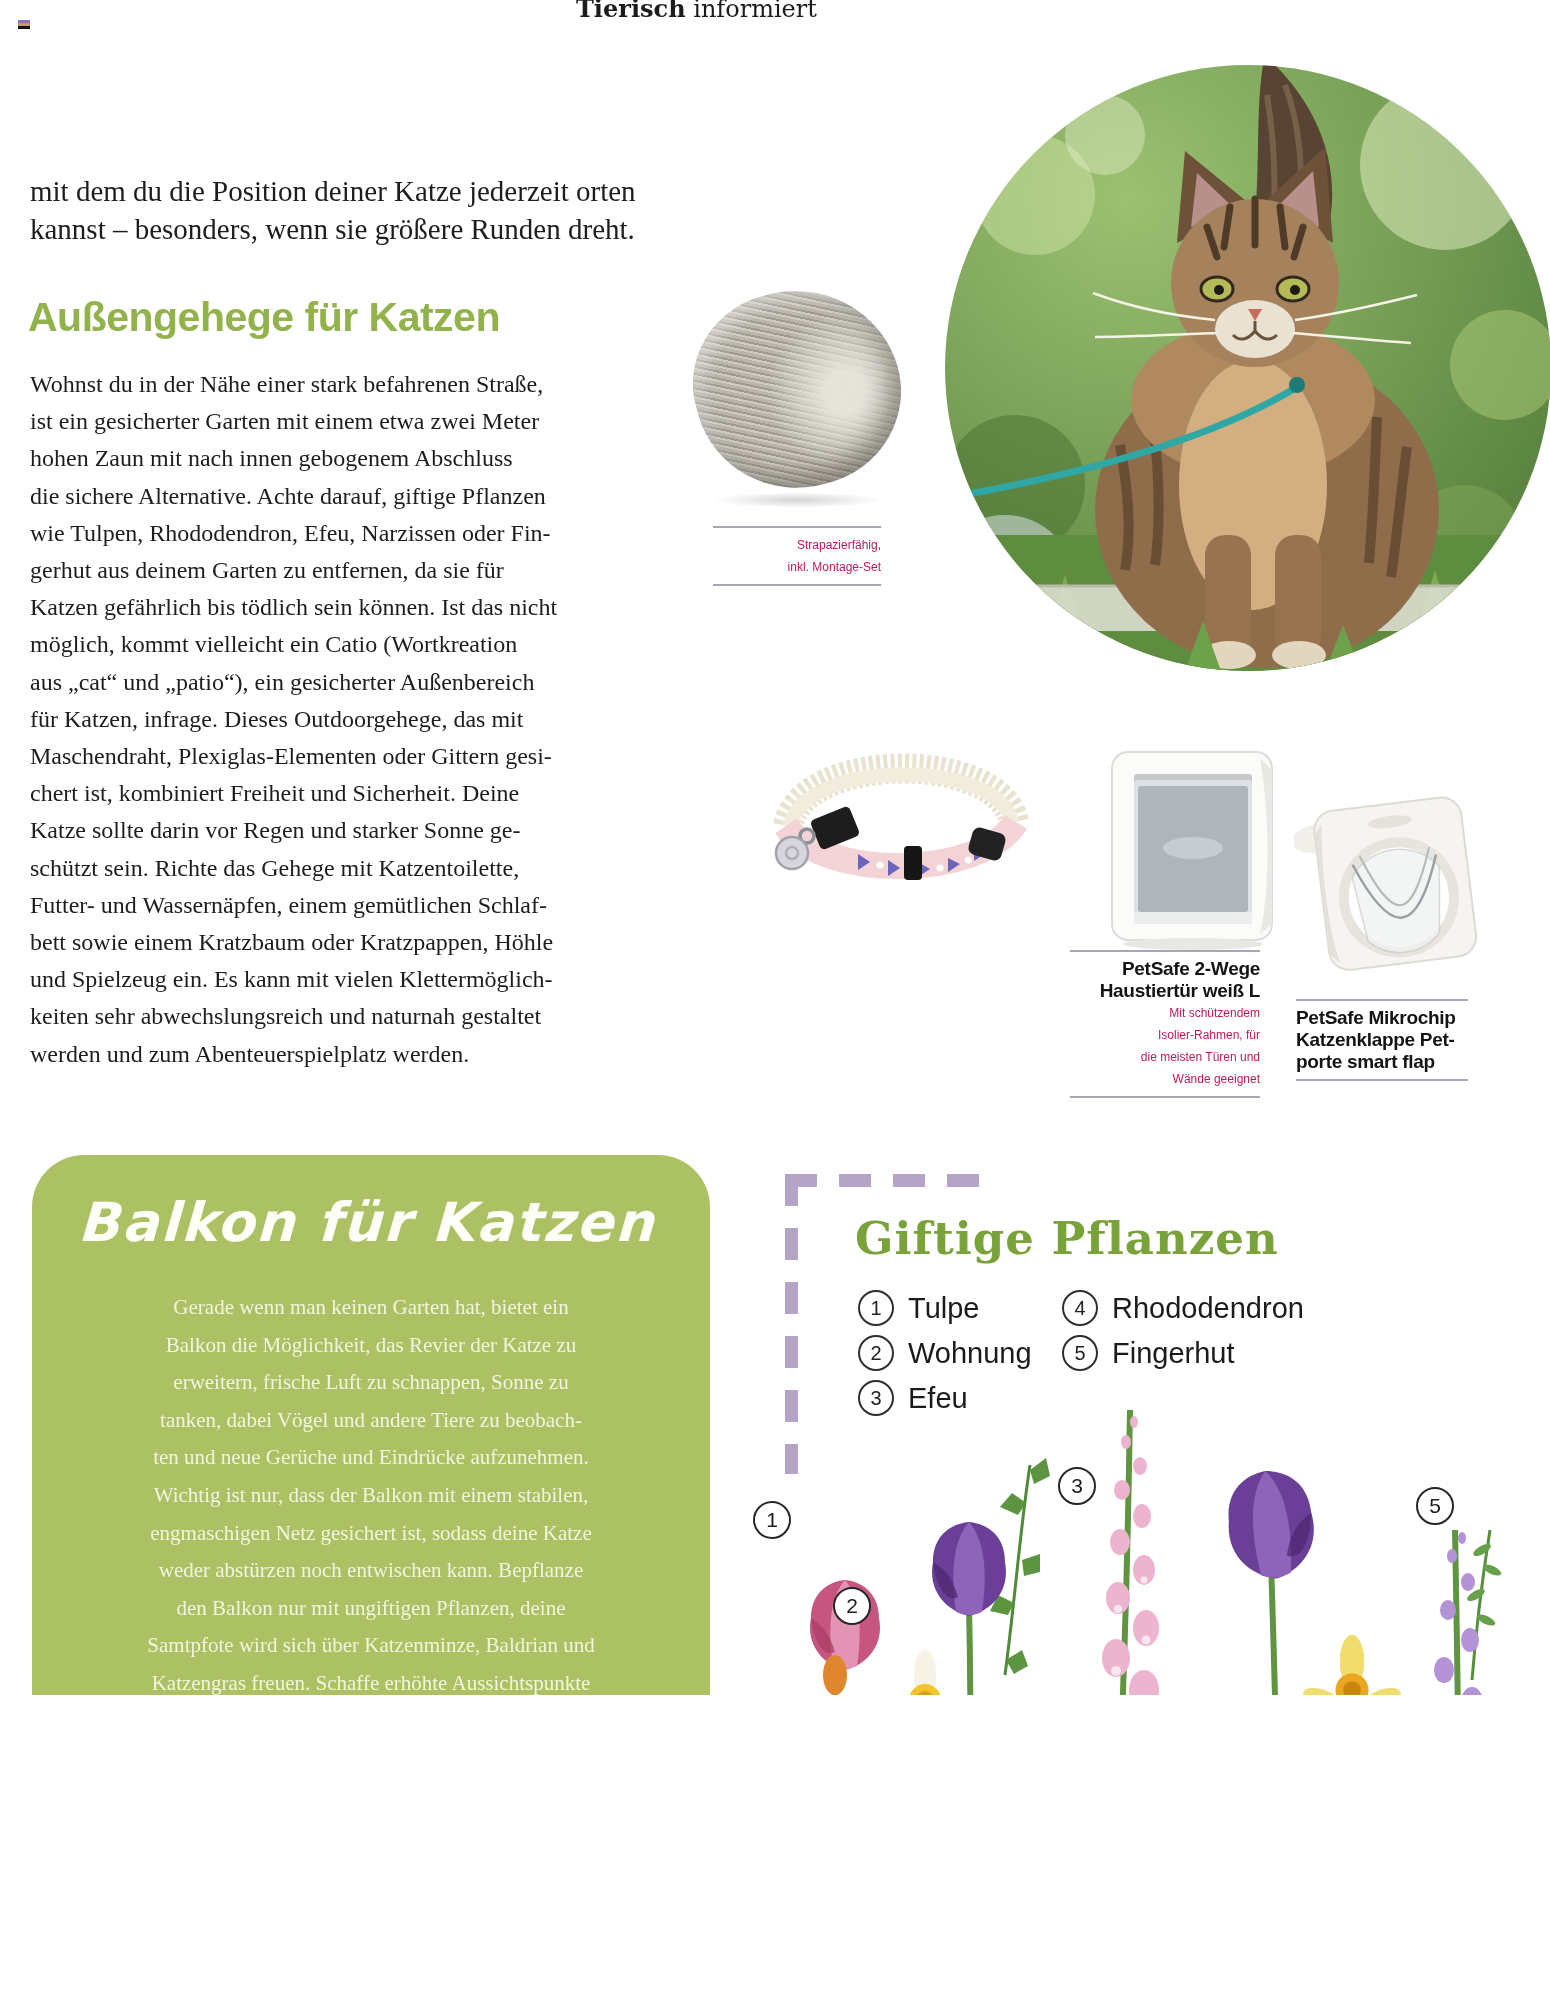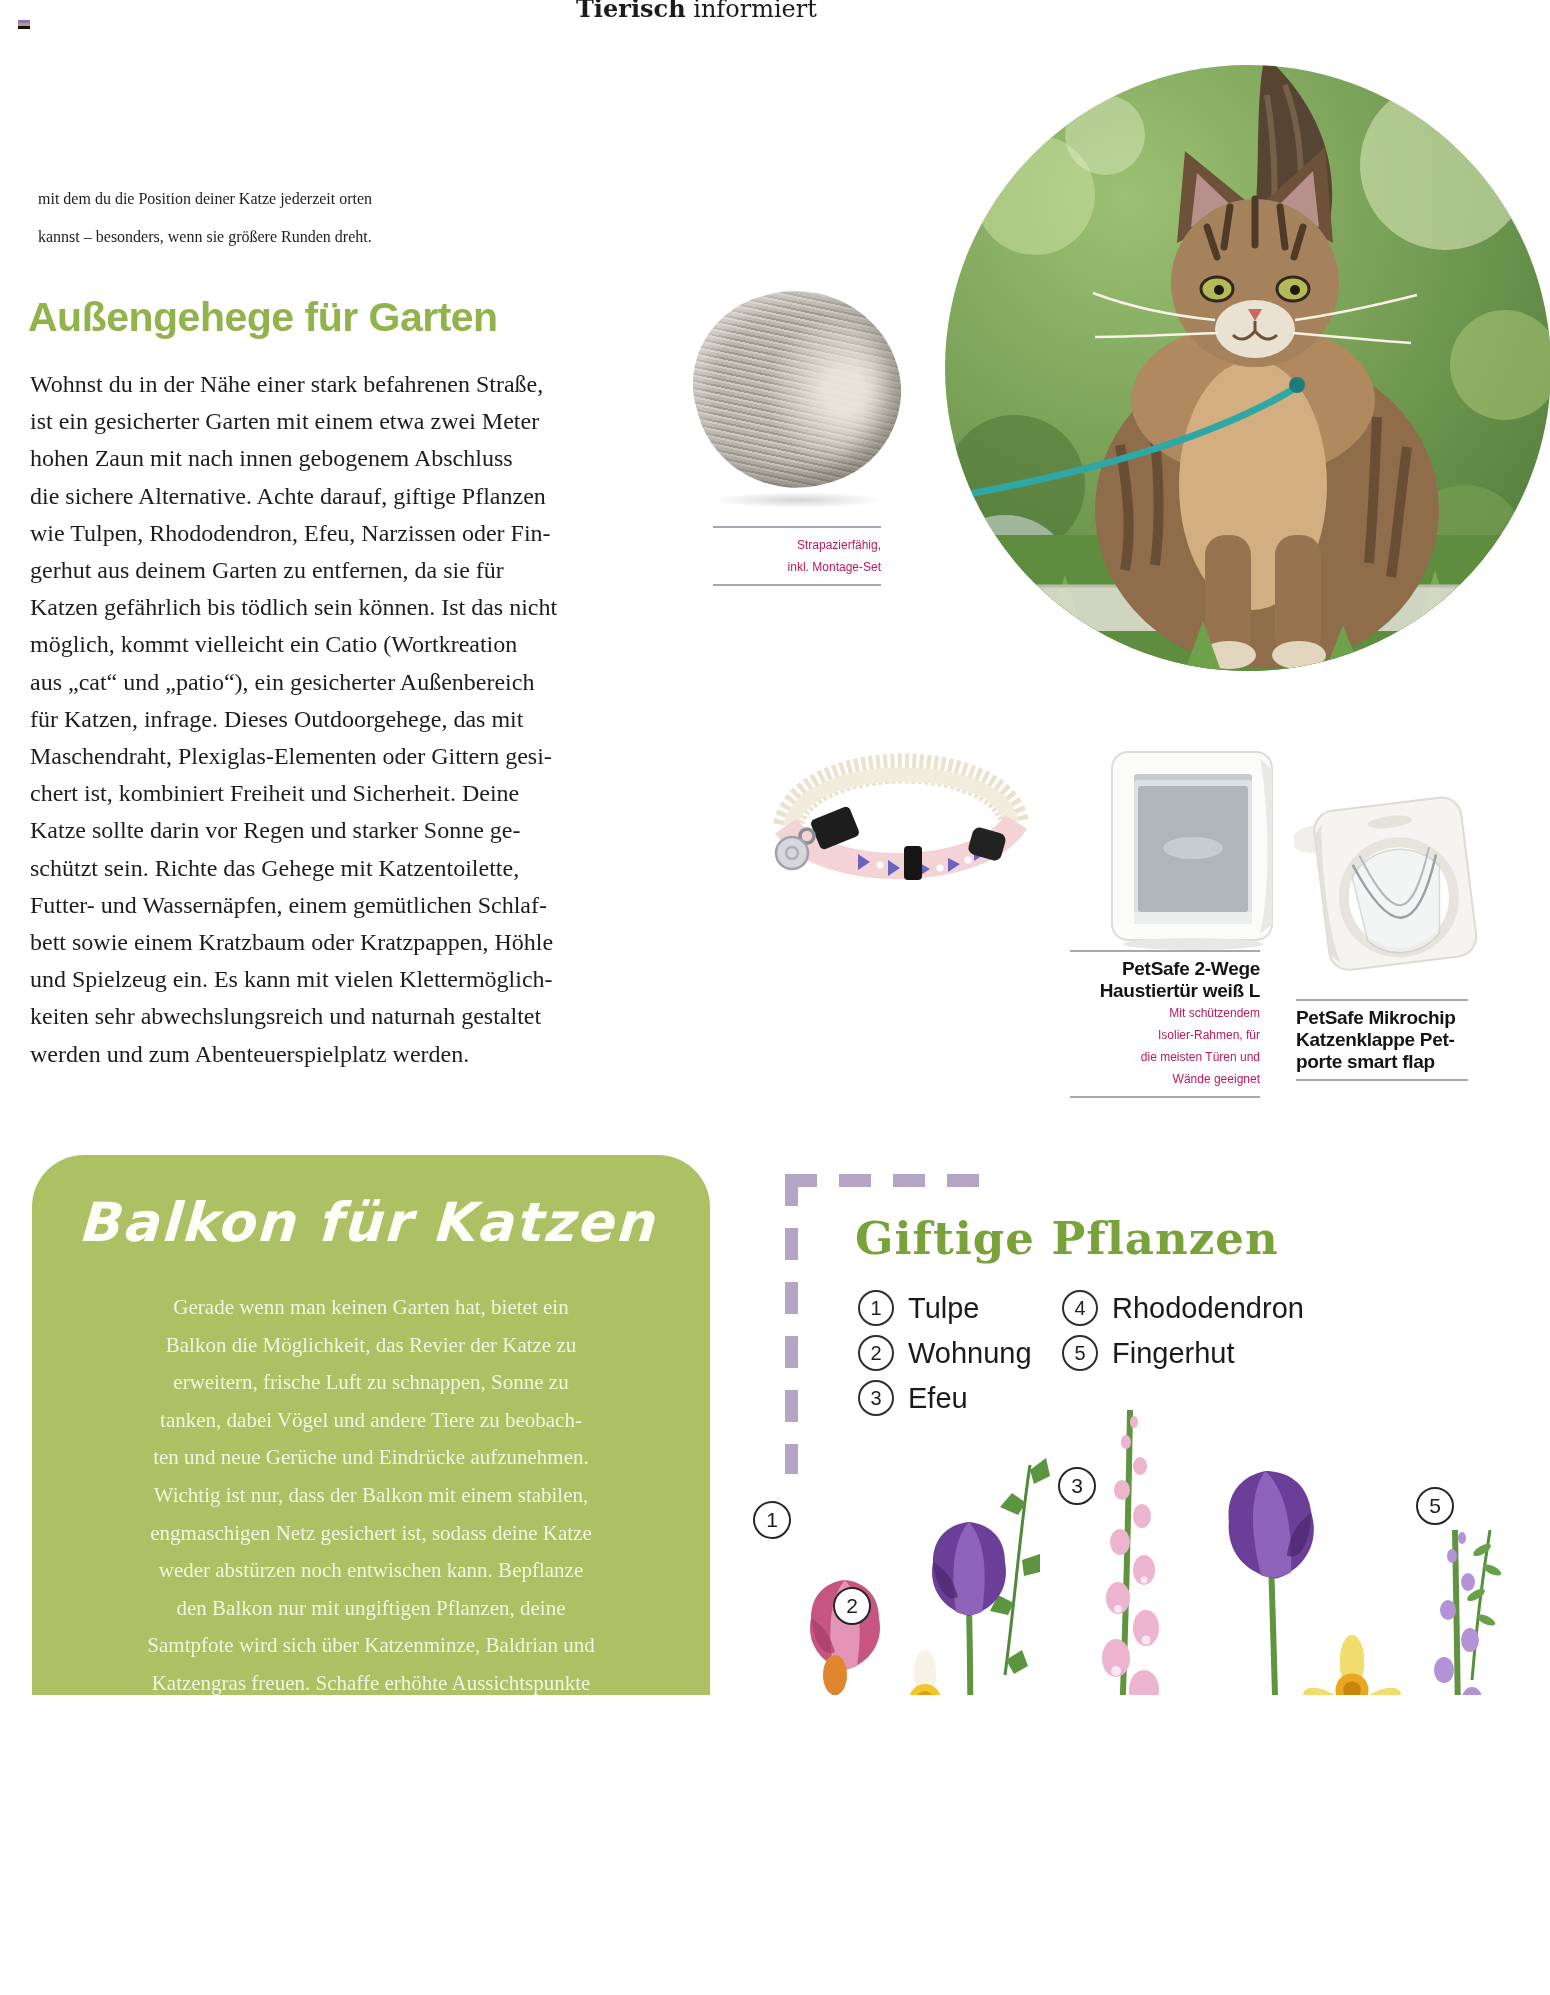--- a/index.html
+++ b/index.html
@@ -10,21 +10,21 @@
 
   
   .header{position:absolute;left:576px;top:-6px;font-family:"DejaVu Serif",serif;
           font-size:24px;color:#1d1c1a;}
   .header .b{font-weight:bold;}
   .corner-mark{position:absolute;left:18px;top:20px;width:12px;}
   .corner-mark span{display:block;width:12px;height:3px;}
   .cm1{background:#8677b8;} .cm2{background:#c59a66;} .cm3{background:#131313;}
 
   
-  .intro{position:absolute;left:30px;top:172px;font-size:16px;line-height:38px;margin:8px;}
+  .intro{position:absolute;left:30px;top:172px;font-size:29px;line-height:38px;margin:0;}
   .green-head{position:absolute;left:28px;top:294px;margin:0;font-size:41px;font-weight:600;
               color:#92b34b;letter-spacing:-0.5px;}
   .bodytext{position:absolute;left:30px;top:366px;font-size:24px;line-height:37.2px;margin:0;}
 
   
   .cap{position:absolute;}
   .cap .rule{border-top:2px solid #aba3b7;margin:6px 0;}
   .cap-name{font-weight:bold;font-size:19px;line-height:22px;color:#141414;letter-spacing:-0.3px;}
   .cap-desc{font-size:12px;line-height:22px;color:#be185d;}
   .cap-right{text-align:right;}
@@ -92,21 +92,21 @@
   </div>
 
   <div class="header">
     <span class="b">Tierisch</span>
     <span>informiert</span>
   </div>
 
   <p class="intro serif preline">mit dem du die Position deiner Katze jederzeit orten
 kannst – besonders, wenn sie größere Runden dreht.</p>
 
-  <h2 class="green-head">Außengehege für Garten</h2>
+  <h2 class="green-head">Außengehege für Katzen</h2>
 
   <p class="bodytext serif preline">Wohnst du in der Nähe einer stark befahrenen Straße,
 ist ein gesicherter Garten mit einem etwa zwei Meter
 hohen Zaun mit nach innen gebogenem Abschluss
 die sichere Alternative. Achte darauf, giftige Pflanzen
 wie Tulpen, Rhododendron, Efeu, Narzissen oder Fin-
 gerhut aus deinem Garten zu entfernen, da sie für
 Katzen gefährlich bis tödlich sein können. Ist das nicht
 möglich, kommt vielleicht ein Catio (Wortkreation
 aus „cat“ und „patio“), ein gesicherter Außenbereich

